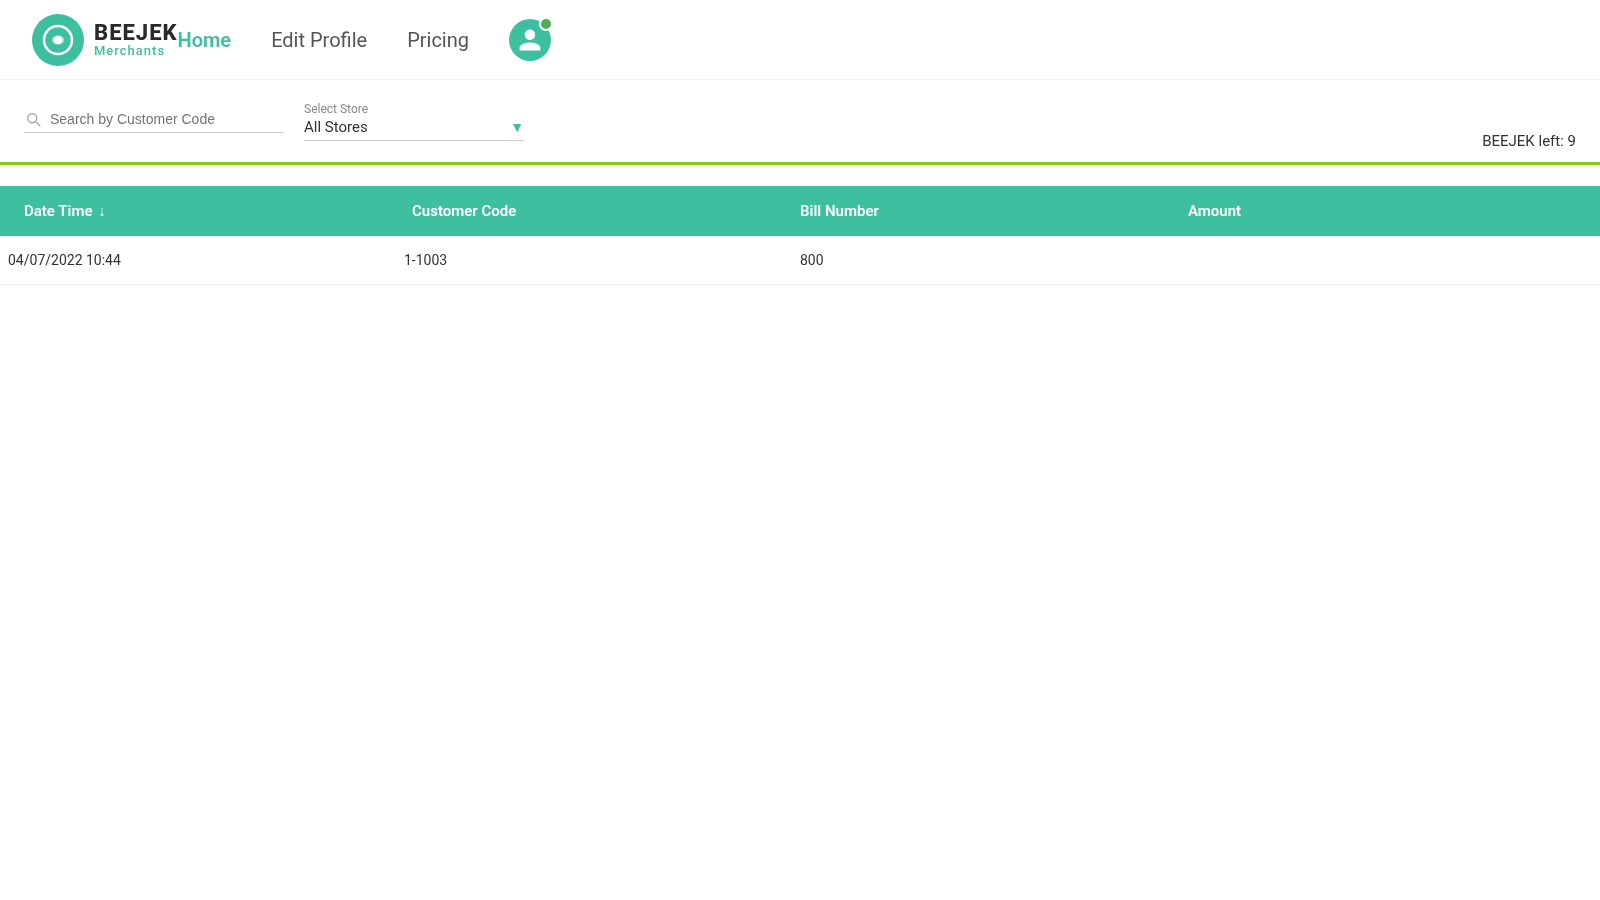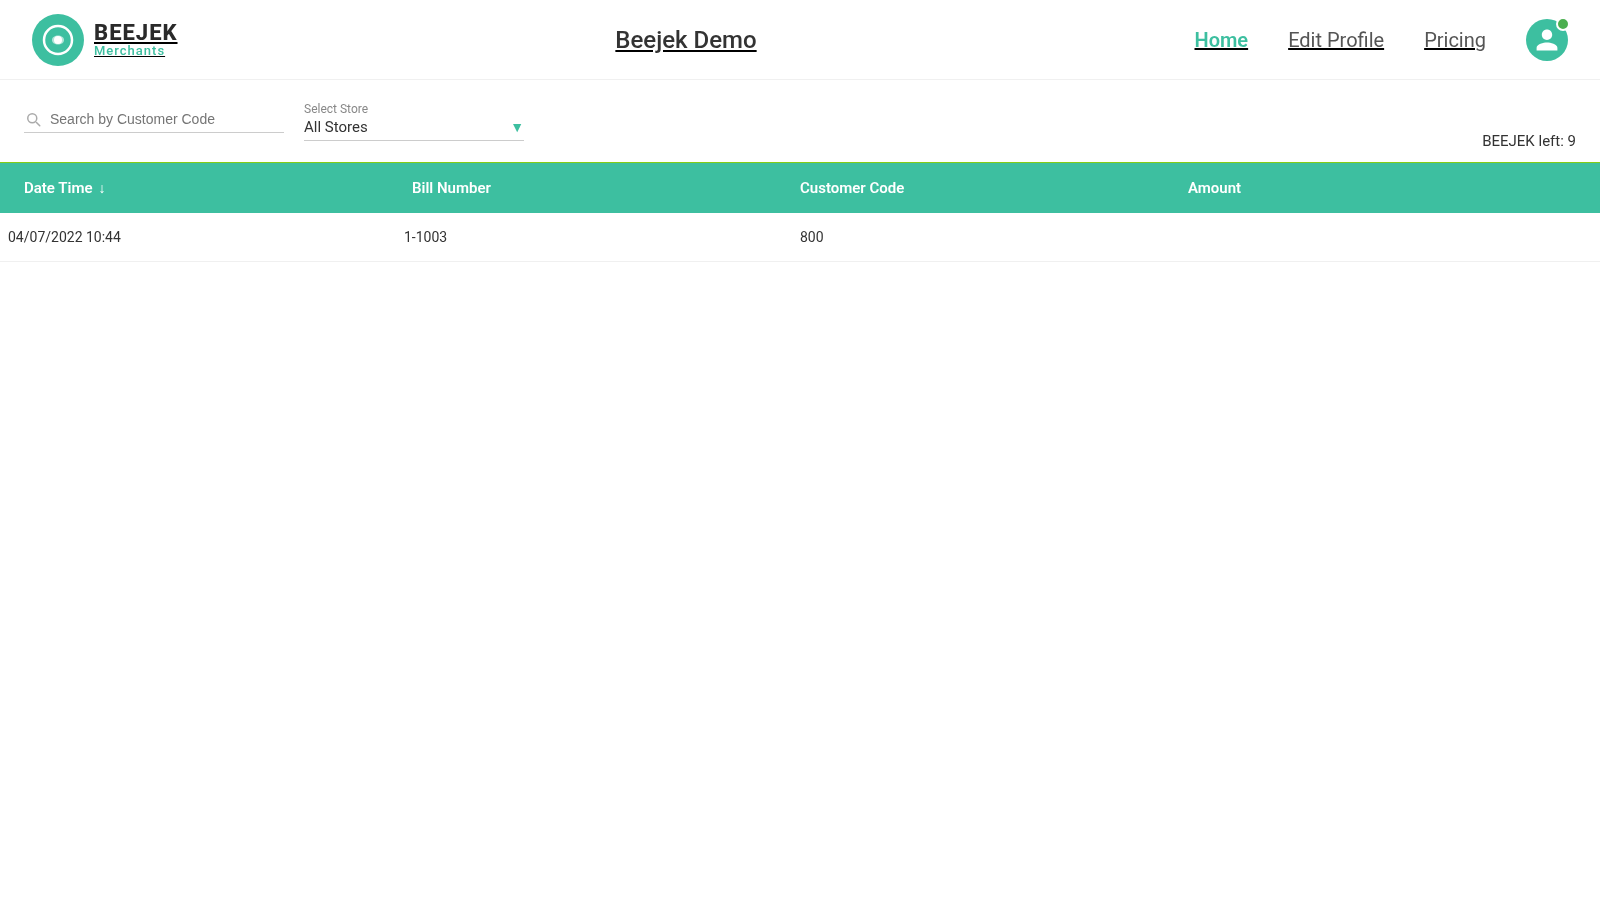--- a/index.html
+++ b/index.html
@@ -17,21 +17,20 @@
     }
 
     
     .header {
       display: flex;
       align-items: center;
       padding: 0 32px;
       height: 80px;
       border-bottom: 1px solid #f0f0f0;
       background: #ffffff;
-      text-decoration: underline;
     }
 
     .logo-area {
       display: flex;
       align-items: center;
       gap: 10px;
       text-decoration: none;
     }
 
     .logo-circle {
@@ -128,21 +127,21 @@
       border-radius: 50%;
       border: 2px solid #fff;
     }
 
     
     .filter-bar {
       display: flex;
       align-items: center;
       padding: 12px 24px;
       background: #ffffff;
-      border-bottom: 1px solid #84cc16;
+      border-bottom: 3px solid #84cc16;
       gap: 20px;
     }
 
     .search-wrapper {
       display: flex;
       align-items: center;
       gap: 8px;
       border-bottom: 1px solid #ccc;
       padding-bottom: 4px;
       width: 260px;
@@ -205,20 +204,21 @@
     
     .table-container {
       width: 100%;
     }
 
     .table-header {
       display: grid;
       grid-template-columns: 1fr 1fr 1fr 1fr;
       background: #3dbfa0;
       padding: 16px 24px;
+      margin-top: 21px;
     }
 
     .table-header-cell {
       font-size: 15px;
       font-weight: 600;
       color: #ffffff;
     }
 
     .table-header-cell.with-sort {
       display: flex;
@@ -254,21 +254,20 @@
         <path d="M10 16 C10 10, 22 10, 22 16 C22 22, 10 22, 10 16Z" fill="white" opacity="0.6"></path>
         <circle cx="16" cy="16" r="4" fill="white"></circle>
       </svg>
     </div>
     <div class="logo-text-block">
       <span class="logo-beejek">BEEJEK</span>
       <span class="logo-merchants">Merchants</span>
     </div>
   </div>
 
-  <div class="header-title">Beejek Demo</div>
 
   <nav class="header-nav">
     <a class="nav-link active">Home</a>
     <a class="nav-link">Edit Profile</a>
     <a class="nav-link">Pricing</a>
     <div class="avatar-wrapper">
       <div class="avatar-circle">
         <svg viewBox="0 0 24 24" xmlns="http://www.w3.org/2000/svg">
           <path d="M12 12c2.7 0 4.8-2.1 4.8-4.8S14.7 2.4 12 2.4 7.2 4.5 7.2 7.2 9.3 12 12 12zm0 2.4c-3.2 0-9.6 1.6-9.6 4.8v2.4h19.2v-2.4c0-3.2-6.4-4.8-9.6-4.8z"></path>
         </svg>
@@ -296,22 +295,22 @@
 
   <div class="beejek-left">BEEJEK left: 9</div>
 </div>
 
 <div class="table-container">
   <div class="table-header">
     <div class="table-header-cell with-sort">
       <span>Date Time</span>
       <span class="sort-icon">↓</span>
     </div>
+    <div class="table-header-cell">Customer Code</div>
     <div class="table-header-cell">Bill Number</div>
-    <div class="table-header-cell">Customer Code</div>
     <div class="table-header-cell">Amount</div>
   </div>
 
   <div class="table-row">
     <div class="table-cell">04/07/2022 10:44</div>
     <div class="table-cell">1-1003</div>
     <div class="table-cell">800</div>
   </div>
 </div>
 

